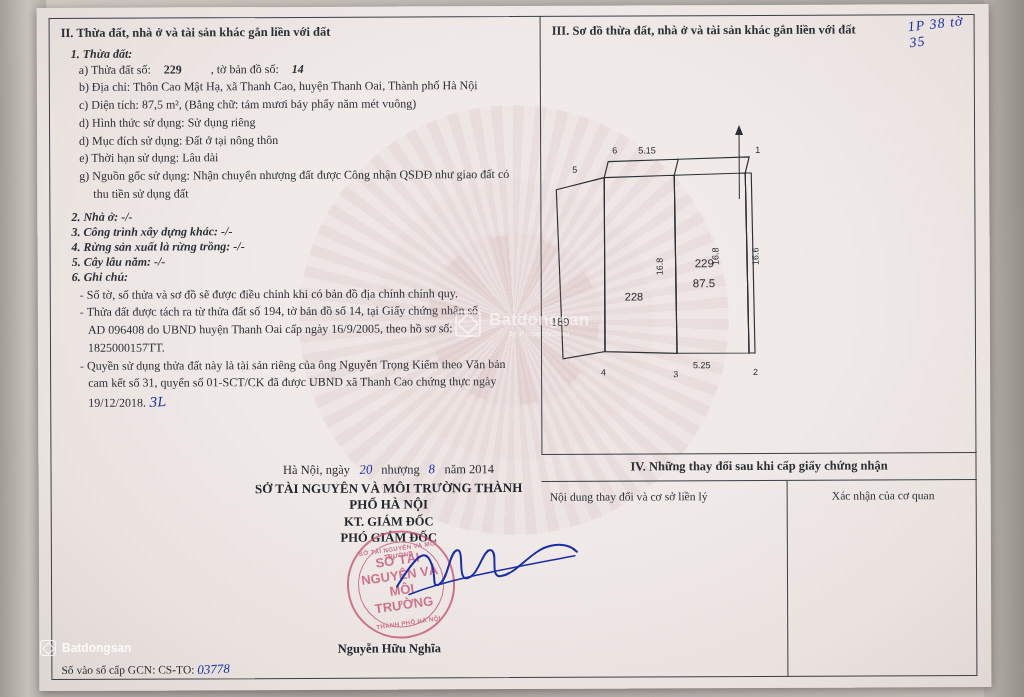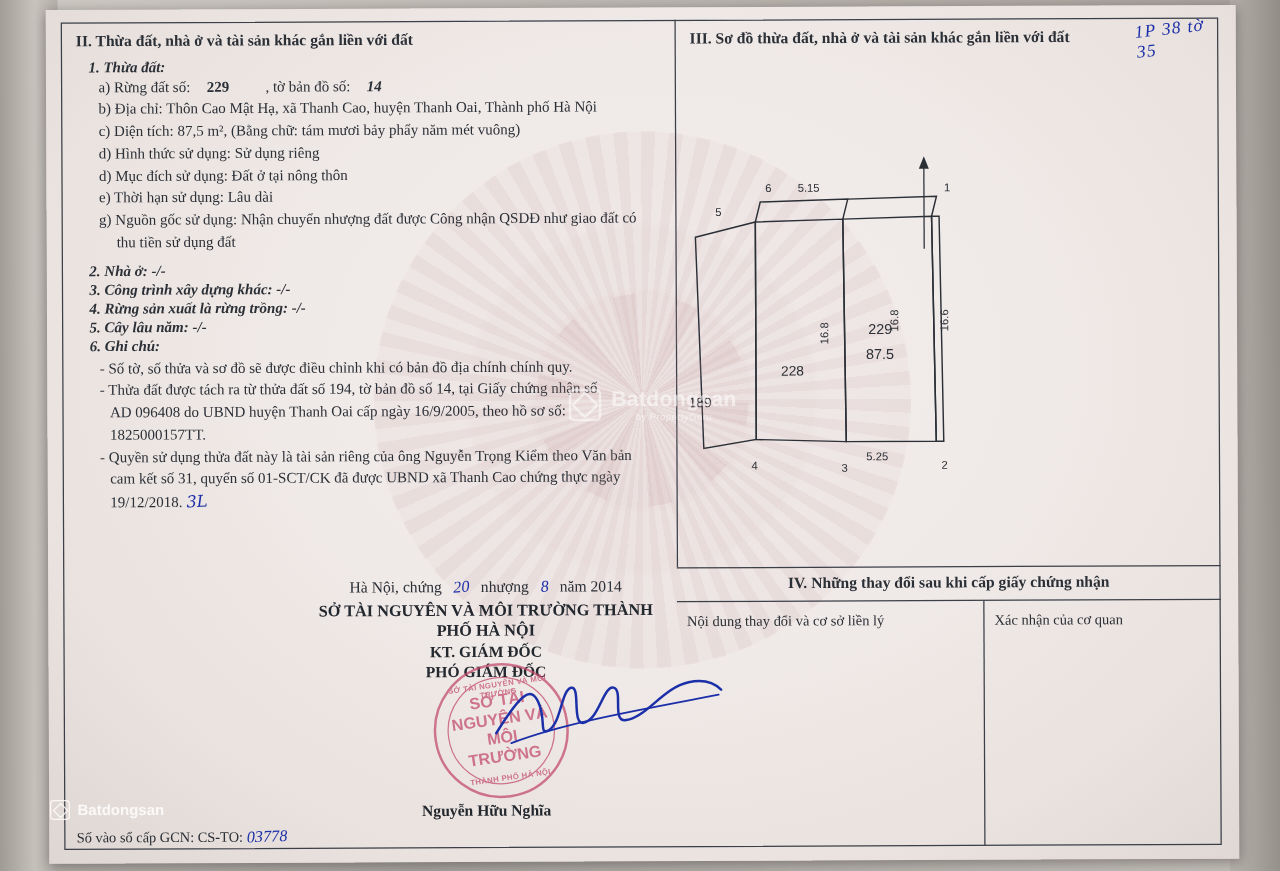--- a/index.html
+++ b/index.html
@@ -148,21 +148,21 @@
 
   
   .sec4 { position:absolute; left:503px; top:448px; width:435px; height:224px; }
   .sec4 .t-title {
     height:28px; display:flex; align-items:center; justify-content:center;
     font-weight:bold; font-size:12.5px; color:#2b2f36;
     border-bottom:1.1px solid #3b3f47;
   }
   .sec4 .row { display:flex; height:196px; }
   .sec4 .c1 { width:246px; border-right:1.1px solid #3b3f47; padding:8px 6px 0 8px; }
-  .sec4 .c2 { flex:1; padding:8px 6px 0 8px; }
+  .sec4 .c2 { flex:1; padding:8px 6px 0 8px; text-align:center; }
   .sec4 .c1 span, .sec4 .c2 span { font-size:11.6px; color:#2b2f36; line-height:1.35; display:block; }
 
   
   .gcn {
     position:absolute; left:22px; top:654px; font-size:11.5px; color:#2b2f36;
   }
   .gcn .num { color:#1b2fa8; font-style:italic; display:inline-block; transform:rotate(-2deg); }
 
   
   .wm-center {
@@ -201,21 +201,21 @@
   <div class="frame"></div>
   <div class="vsplit"></div>
   <div class="hsplit"></div>
 
   <div class="col-left">
     <div class="sec-title">II. Thừa đất, nhà ở và tài sản khác gắn liền với đất</div>
 
     <div class="sub-title indent2" style="margin-top:5px;">1. Thừa đất:</div>
 
     <div class="line indent1">
-      <span>a) Rừng đất số:</span>
+      <span>a) Thửa đất số:</span>
       <span class="bold" style="padding:0 26px 0 10px;">229</span>
       <span>, tờ bản đồ số:</span>
       <span class="bold" style="padding-left:10px;font-style:italic;">14</span>
     </div>
 
     <div class="line indent1">b) Địa chỉ:  Thôn Cao Mật Hạ, xã Thanh Cao, huyện Thanh Oai, Thành phố Hà Nội</div>
     <div class="line indent1">c) Diện tích:      87,5 m², (Bằng chữ: tám mươi bảy phẩy năm mét vuông)</div>
     <div class="line indent1">d) Hình thức sử dụng:   Sử dụng riêng</div>
     <div class="line indent1">d) Mục đích sử dụng:   Đất ở tại nông thôn</div>
     <div class="line indent1">e) Thời hạn sử dụng:   Lâu dài</div>
@@ -291,21 +291,21 @@
       </g>
       <g class="diag-txt" font-size="11.5">
         <text x="142" y="142">229</text>
         <text x="140" y="162">87.5</text>
       </g>
     </svg>
   </div>
 
   <div class="sign-block">
     <div class="l1">
-      <span>Hà Nội, chứng</span>
+      <span>Hà Nội, ngày</span>
       <span class="date-hand1" style="padding:0 6px; font-size:13px;">20</span>
       <span>nhượng</span>
       <span class="date-hand1" style="padding:0 6px; font-size:13px;">8</span>
       <span>năm 2014</span>
     </div>
     <div class="l2">SỞ TÀI NGUYÊN VÀ MÔI TRƯỜNG THÀNH PHỐ HÀ NỘI</div>
     <div class="l3">KT. GIÁM ĐỐC</div>
     <div class="l4">PHÓ GIÁM ĐỐC</div>
     <div class="sign-name">Nguyễn Hữu Nghĩa</div>
   </div>

